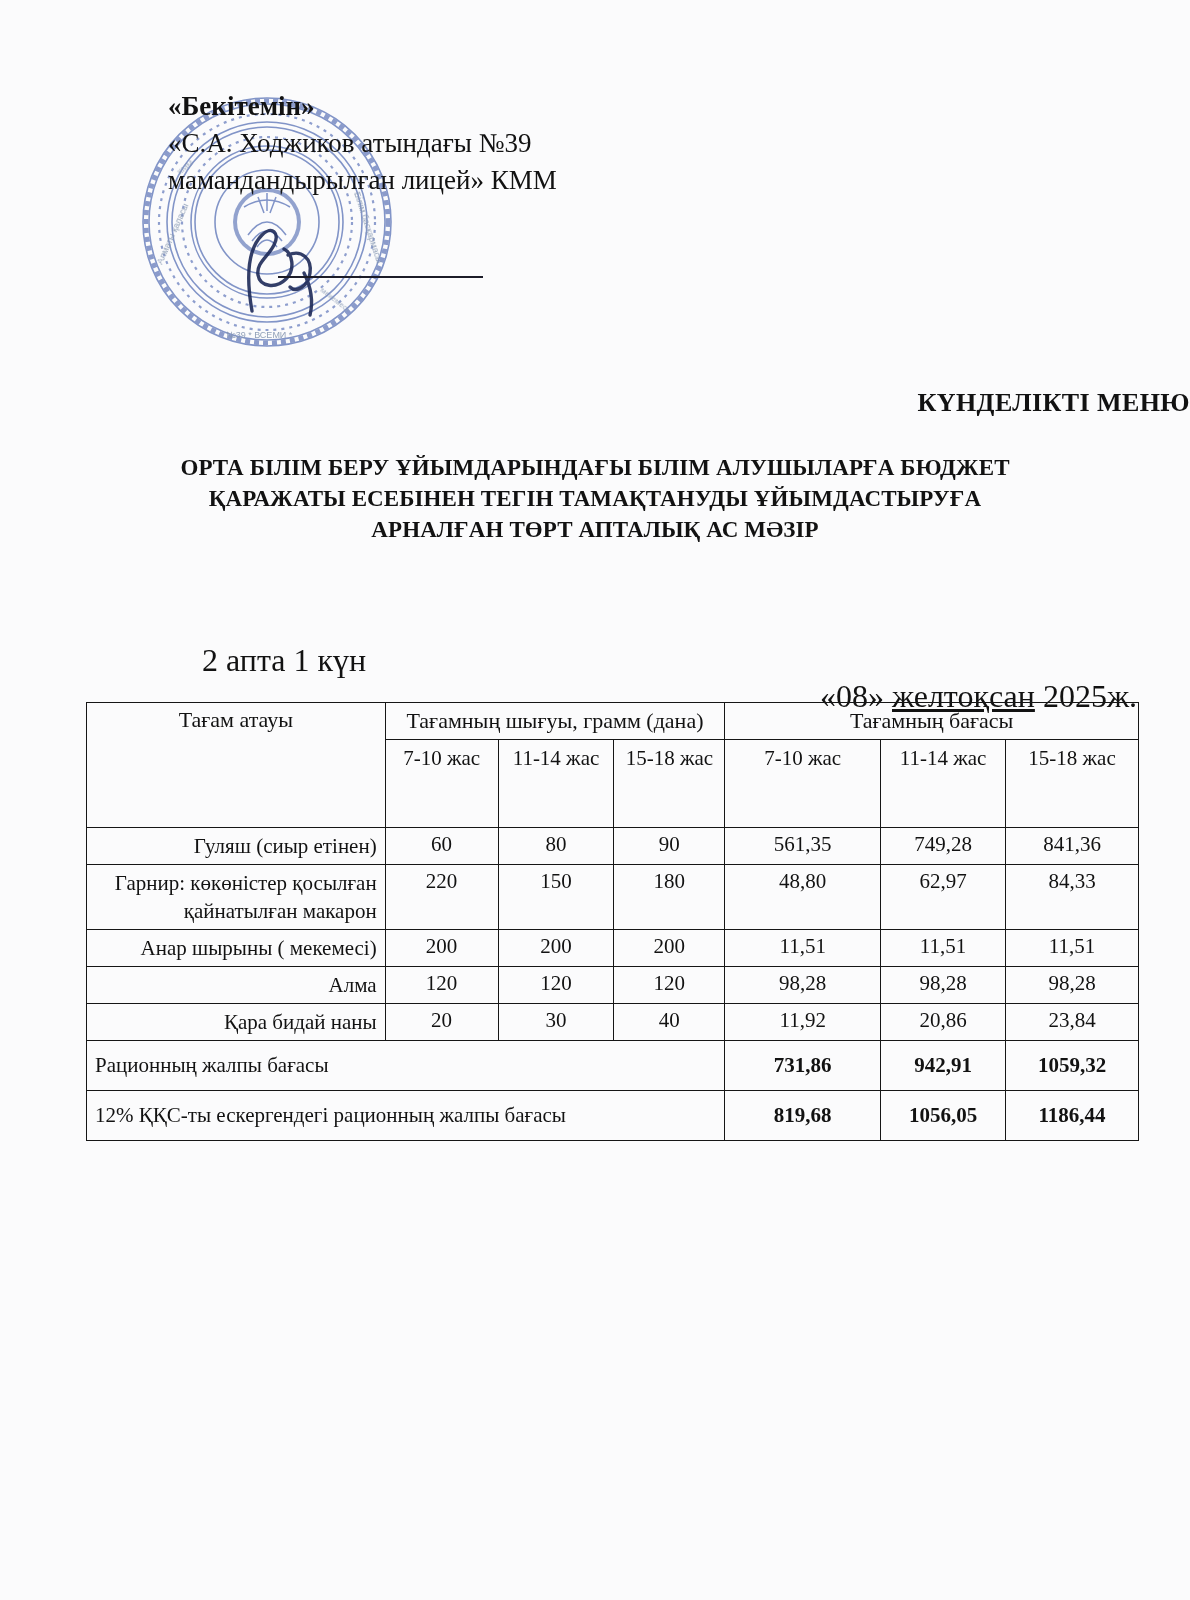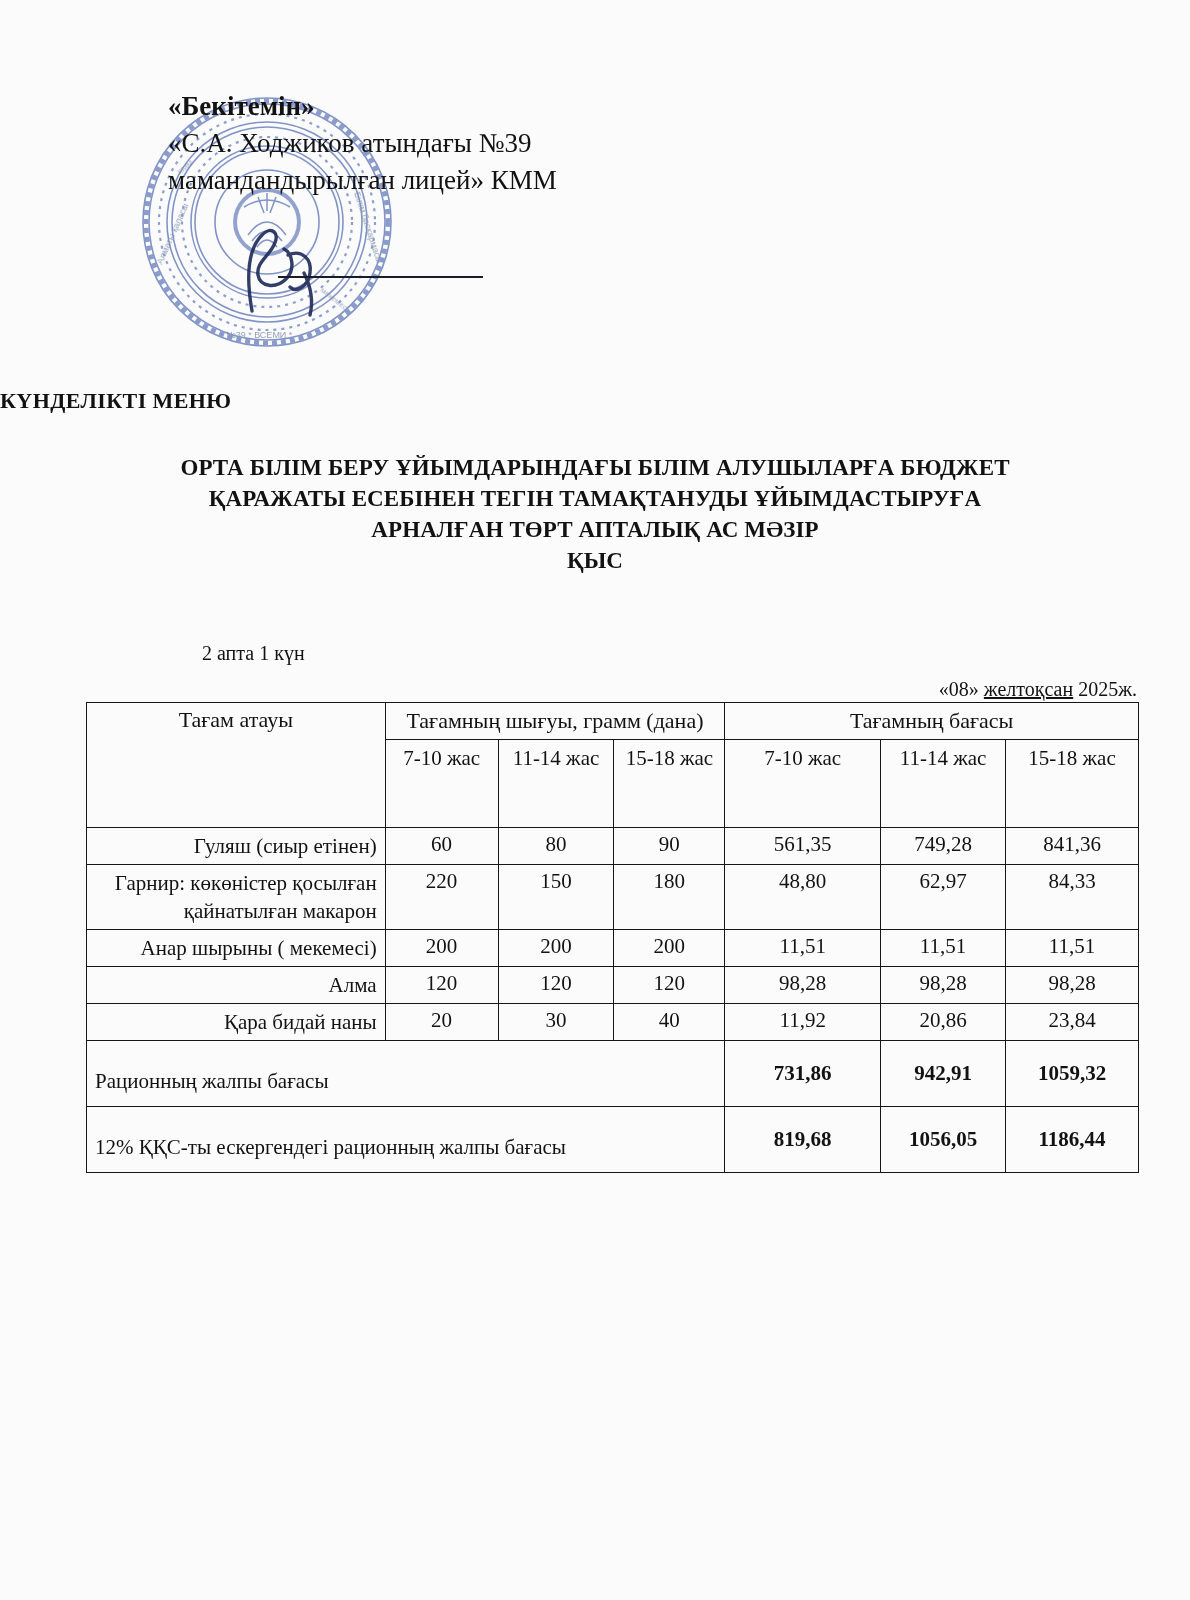--- a/index.html
+++ b/index.html
@@ -64,22 +64,22 @@
     height: 110px;
     z-index: 2;
     opacity: .9;
   }
 
   
   .doc-title {
     position: absolute;
     left: 0; right: 0;
     top: 388px;
-    text-align: left;
-    font-size: 22px;
+    text-align: right;
+    font-size: 26px;
     font-weight: bold;
     letter-spacing: .4px;
   }
   .doc-subtitle {
     position: absolute;
     left: 150px;
     width: 890px;
     top: 452px;
     text-align: center;
     font-size: 23px;
@@ -88,21 +88,21 @@
     letter-spacing: .1px;
   }
 
   
   .meta-row {
     position: absolute;
     left: 86px;
     width: 1055px;
     top: 642px;
     height: 36px;
-    font-size: 20px;
+    font-size: 32px;
   }
   .meta-week {
     position: absolute;
     left: 116px;
     top: 0;
   }
   .meta-date {
     position: absolute;
     right: 4px;
     top: 16px;
@@ -155,21 +155,21 @@
     padding-bottom: 5px;
   }
   td.num {
     text-align: center;
     vertical-align: top;
     padding-top: 6px;
   }
   tr.total td.label {
     text-align: left;
     vertical-align: middle;
-    padding-top: 28px;
+    padding-top: 12px;
     padding-bottom: 12px;
   }
   tr.total td.num {
     text-align: center;
     font-weight: bold;
     vertical-align: middle;
   }
   .c-w1 { width: 113px; }
   .c-w2 { width: 116px; }
   .c-w3 { width: 111px; }
@@ -240,21 +240,20 @@
       <div class="signature-rule"></div>
     </div>
   </div>
 
   <div class="doc-title">КҮНДЕЛІКТІ МЕНЮ</div>
 
   <div class="doc-subtitle">
     <div>ОРТА БІЛІМ БЕРУ ҰЙЫМДАРЫНДАҒЫ БІЛІМ АЛУШЫЛАРҒА БЮДЖЕТ</div>
     <div>ҚАРАЖАТЫ ЕСЕБІНЕН ТЕГІН ТАМАҚТАНУДЫ ҰЙЫМДАСТЫРУҒА</div>
     <div>АРНАЛҒАН ТӨРТ АПТАЛЫҚ АС МӘЗІР</div>
-    <div>ҚЫС</div>
   </div>
 
   <div class="meta-row">
     <span class="meta-week">2 апта 1 күн</span>
     <span class="meta-date"><span>«08»</span> <span class="u">желтоқсан</span> <span>2025ж.</span></span>
   </div>
 
   <table class="menu">
     <thead>
       <tr>

